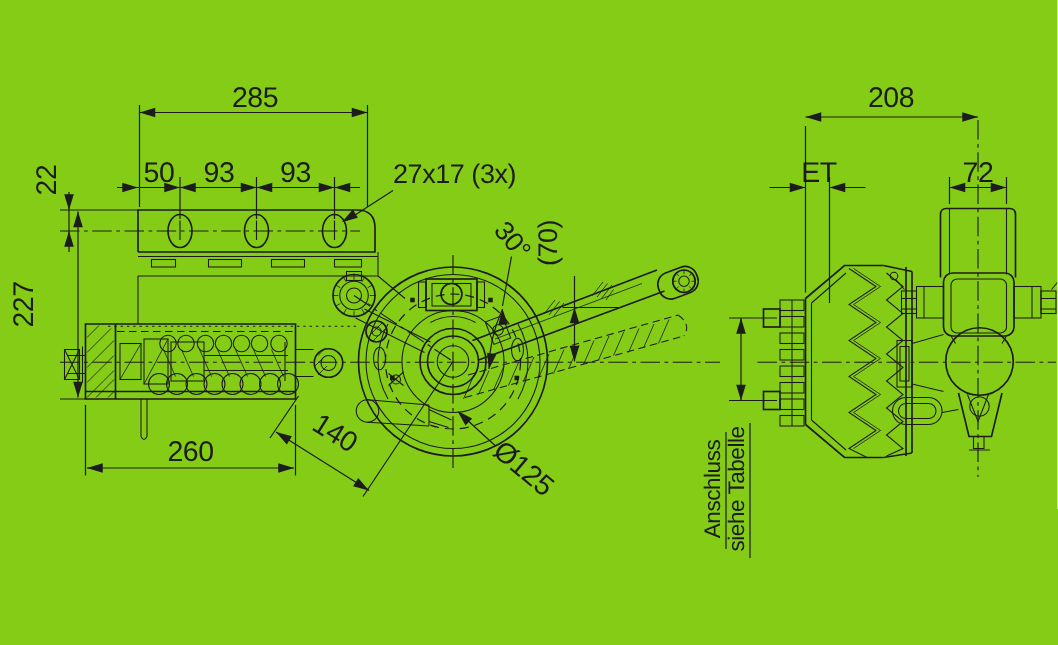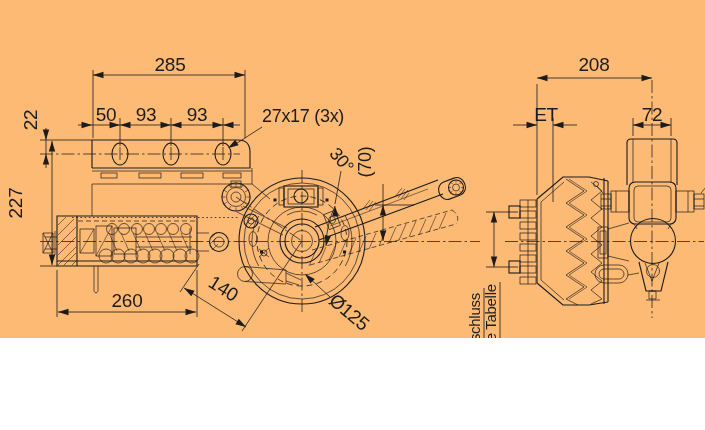--- a/index.html
+++ b/index.html
@@ -1,16 +1,16 @@
 <!DOCTYPE html>
 <html><head>
 <meta charset="utf-8">
 <style>
   html,body{margin:0;padding:0;background:#ffffff;}
-  .stage{position:relative;width:705px;height:338px;background:#fdba74;overflow:hidden;
+  .stage{position:relative;width:705px;height:430px;background:#84cc16;overflow:hidden;
          font-family:"Liberation Sans", sans-serif;}
   svg{display:block;}
   .s{stroke:#1c1c1c;stroke-width:1.1;fill:none;}
   .t{stroke:#1c1c1c;stroke-width:0.7;fill:none;}
   .h{stroke:#1c1c1c;stroke-width:0.55;fill:none;}
   .dim{stroke:#1c1c1c;stroke-width:0.8;fill:none;}
   .cl{stroke:#1c1c1c;stroke-width:0.75;fill:none;stroke-dasharray:13 3 2.5 3;}
   .dt{stroke:#1c1c1c;stroke-width:0.8;fill:none;stroke-dasharray:1.6 2.6;}
   .dh{stroke:#1c1c1c;stroke-width:0.7;fill:none;stroke-dasharray:5 3;}
   .db{stroke:#1c1c1c;stroke-width:0.8;fill:none;stroke-dasharray:6 4;}

